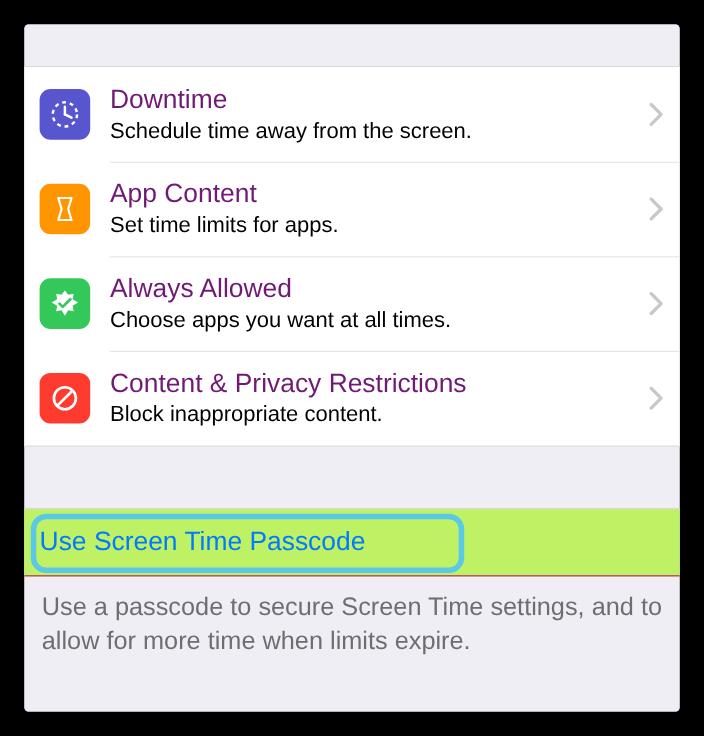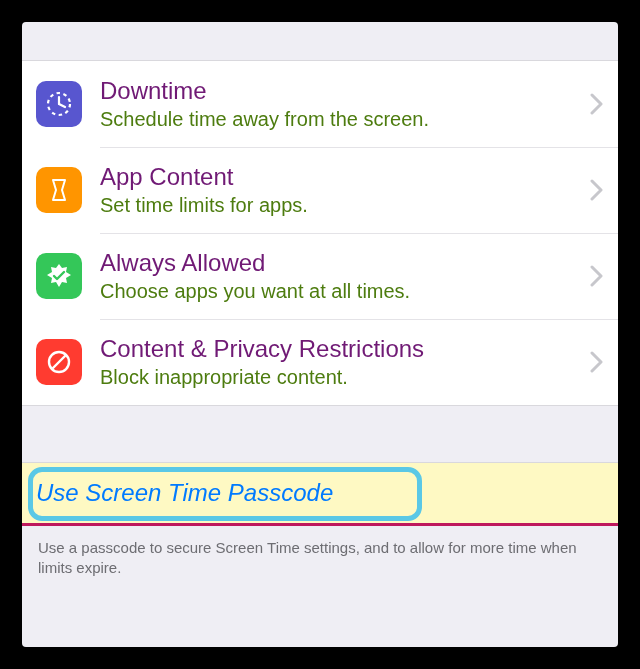--- a/index.html
+++ b/index.html
@@ -62,55 +62,54 @@
     .row-text { flex: 1; min-width: 0; }
     .row-title {
       font-size: 24px;
       color: #701a75;
       line-height: 1.2;
       margin-bottom: 2px;
       font-weight: 400;
     }
     .row-sub {
       font-size: 20px;
-      color: #4d7c0f;
+      color: #000000;
       line-height: 1.2;
     }
     .chevron {
       flex-shrink: 0;
       margin-left: 8px;
       color: #c7c7cc;
     }
     .spacer-mid { height: 56px; }
     .single-row {
-      background: #fef9c3;
+      background: #bef264;
       border-top: 1px solid #d9d8dd;
-      border-bottom: 3px solid #be185d;
+      border-bottom: 1px solid #be185d;
       padding: 16px 14px;
       position: relative;
-      font-style: italic;
     }
     .link-text {
       font-size: 24px;
       color: #007aff;
       display: inline-block;
     }
     .highlight-ring {
       position: absolute;
       border: 5px solid #5ac8e6;
       border-radius: 14px;
       pointer-events: none;
       left: 6px;
       top: 4px;
       width: 394px;
       height: 54px;
     }
     .footer-text {
       padding: 12px 16px;
-      font-size: 15px;
+      font-size: 23px;
       color: #6d6d72;
       line-height: 1.35;
     }
     svg { display: block; }
   </style>
 </head>
 <body>
 
 <div class="outer-frame">
   <div class="inner">

